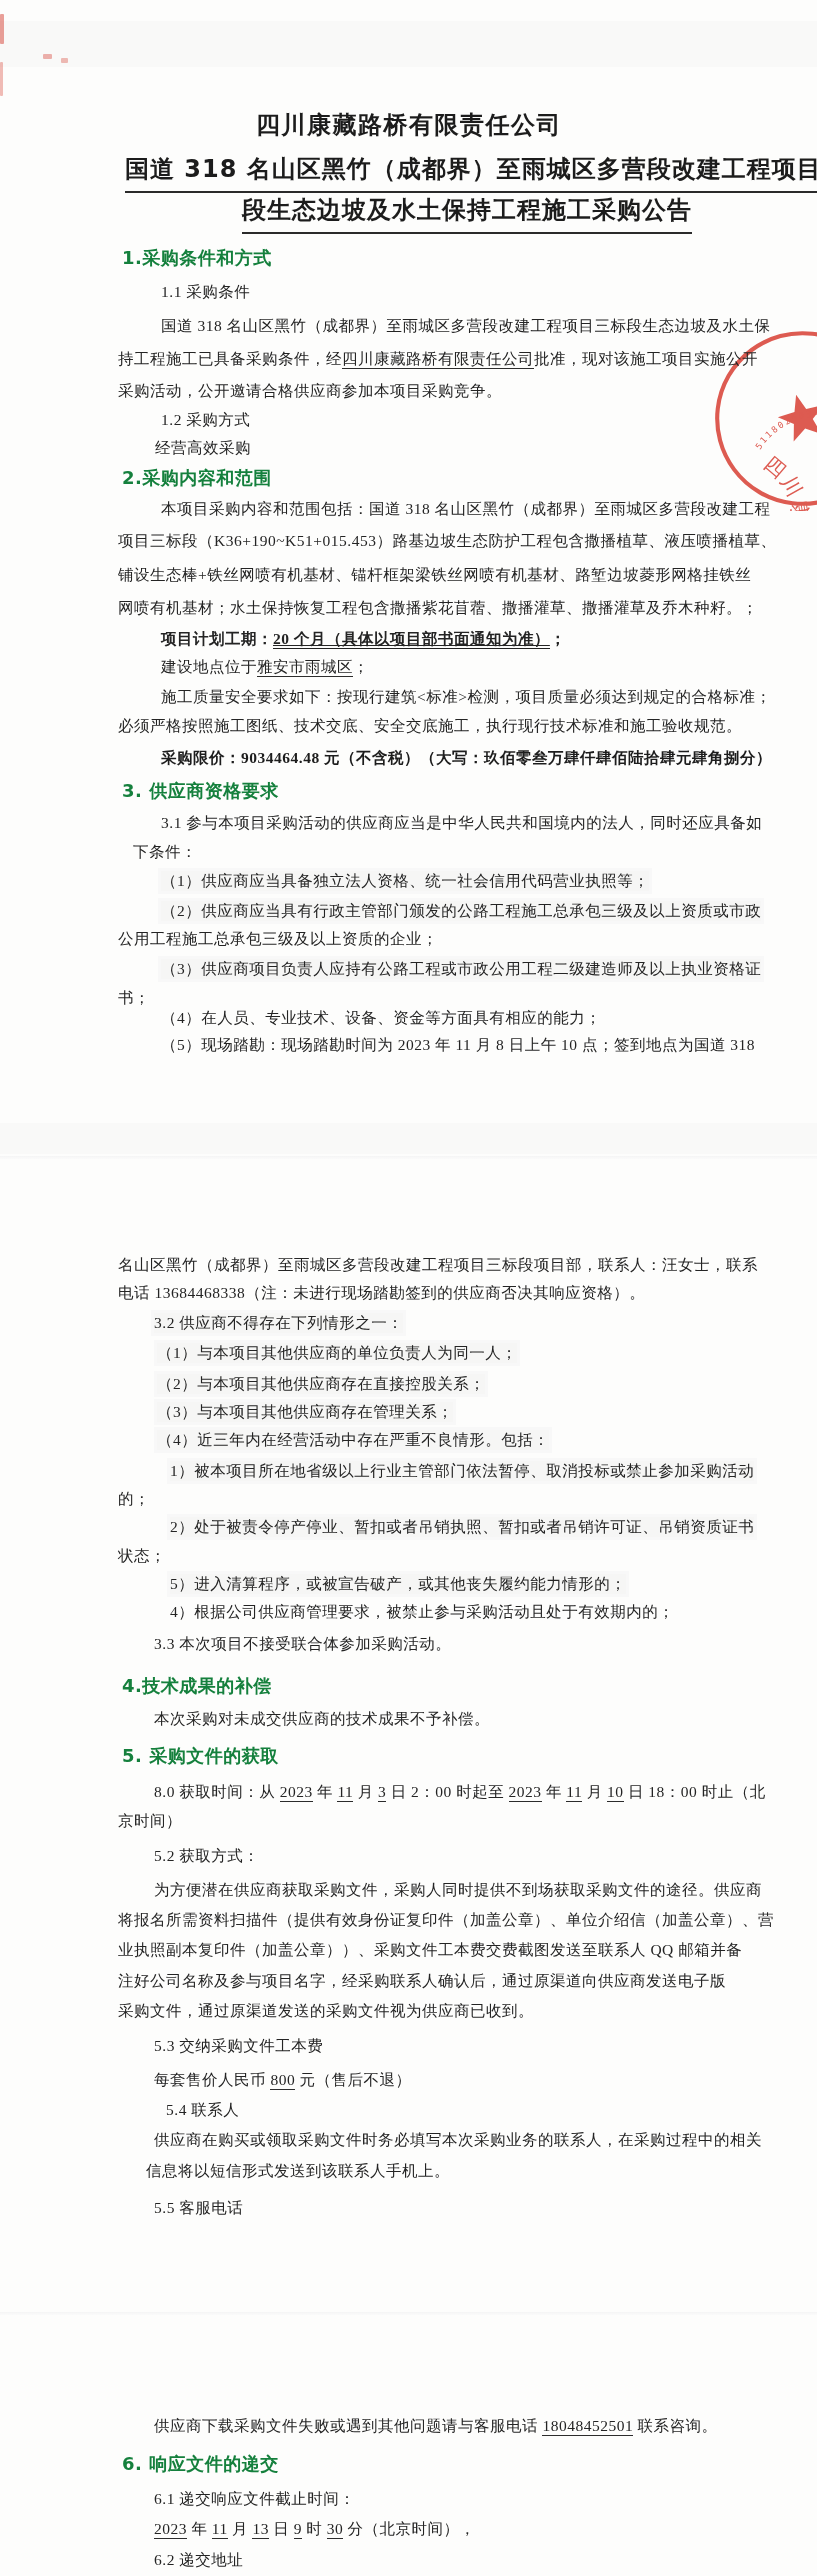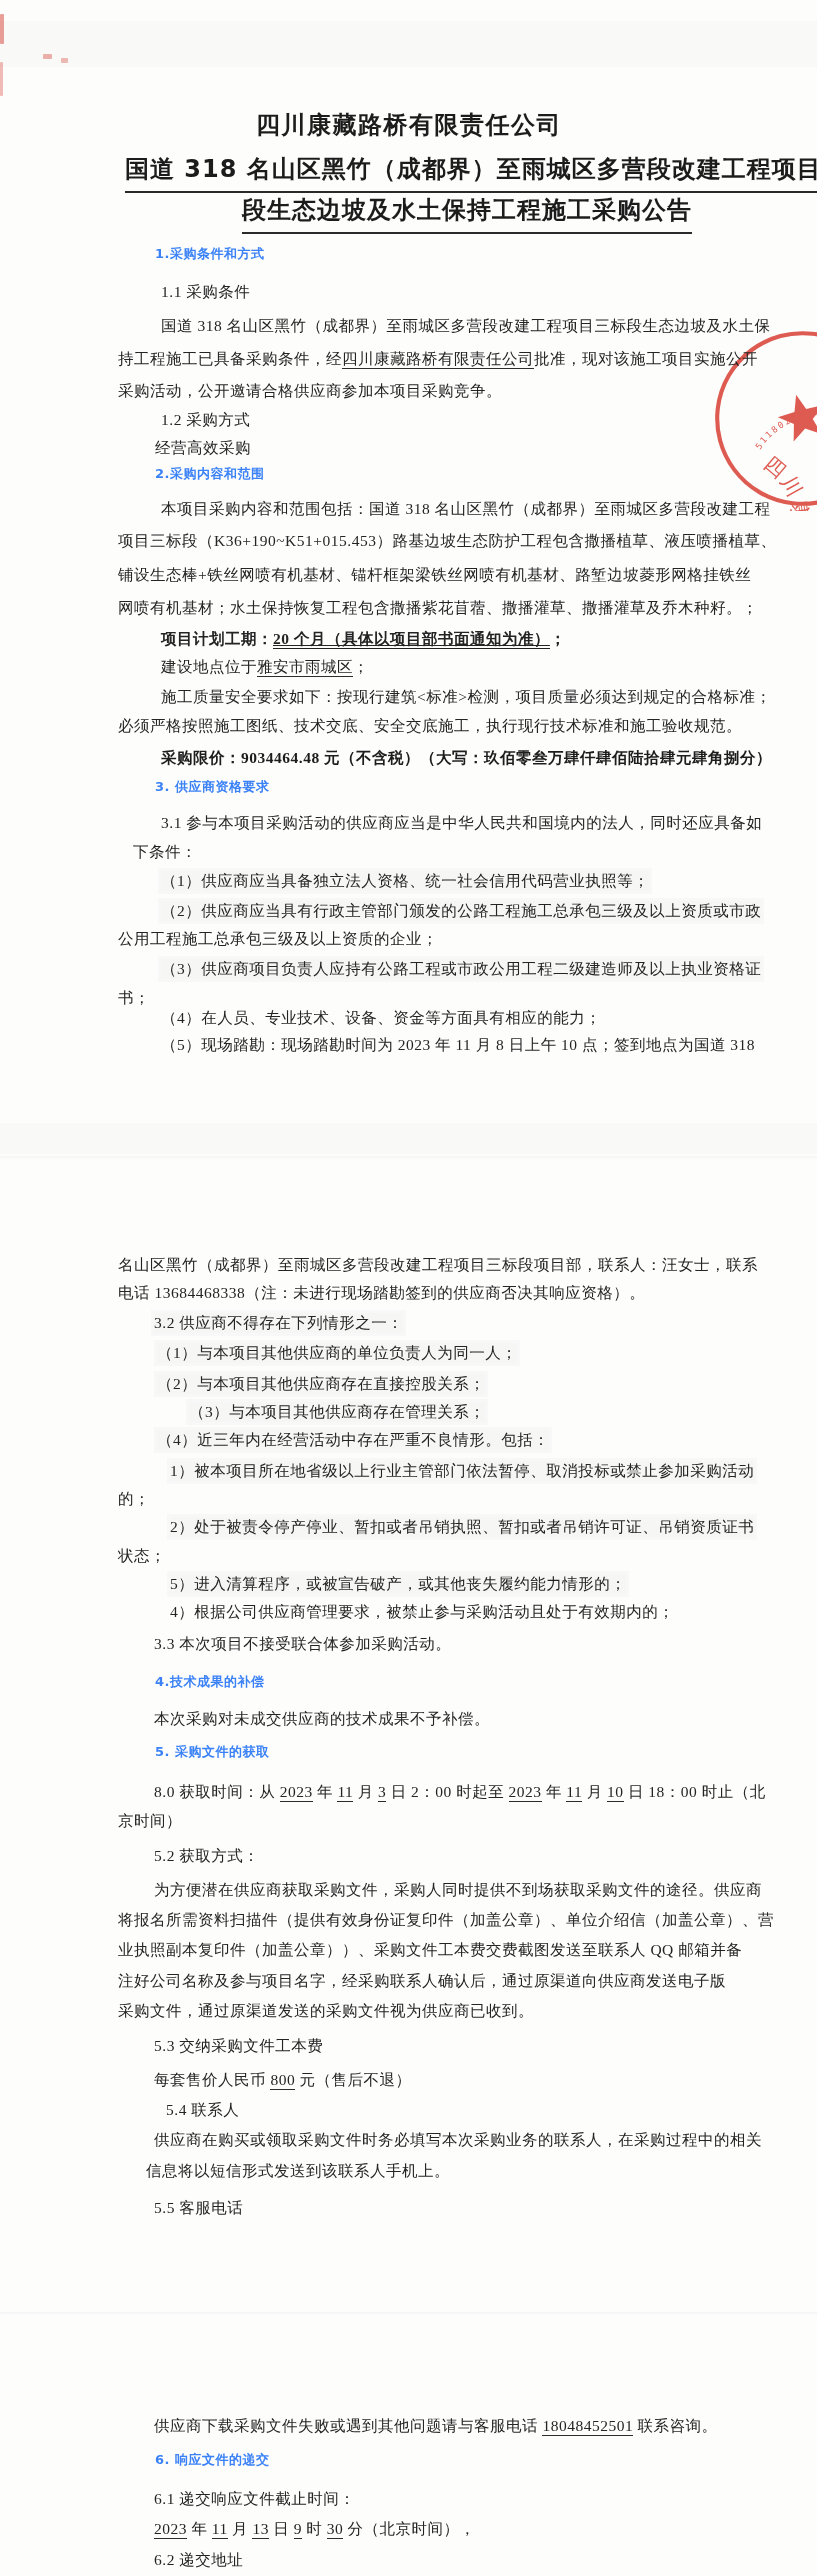--- a/index.html
+++ b/index.html
@@ -2,21 +2,21 @@
 <html style="--ink: #242424; --seal: #d9453a;font-size:8.2px"><head>
 <meta charset="utf-8">
 <style>
   html,body{margin:0;padding:0;background:#ffffff;}
   body{font-family:"Liberation Serif","DejaVu Serif",serif;}
   #doc{position:relative;width:818px;height:3468px;background:#fdfdfc;overflow:hidden;}
   .line{position:absolute;white-space:nowrap;color:#242424;font-size:15.5px;line-height:1.3;letter-spacing:0.5px;}
   .line span{white-space:pre;}
   .company-title{font-family:"DejaVu Sans","Liberation Sans",sans-serif;font-weight:700;font-size:24px;color:#1c1c1c;letter-spacing:1.5px;}
   .doc-title{font-family:"DejaVu Sans","Liberation Sans",sans-serif;font-weight:700;font-size:24px;color:#1c1c1c;letter-spacing:1px;border-bottom:2.1px solid #2a2a2a;padding-bottom:6px;}
-  .h1{font-family:"DejaVu Sans","Liberation Sans",sans-serif;font-weight:700;font-size:13px;color:#3b82f6;letter-spacing:0.5px;margin-left:33px;}
+  .h1{font-family:"DejaVu Sans","Liberation Sans",sans-serif;font-weight:700;font-size:18px;color:#15803d;letter-spacing:0.5px;}
   .b, .bold{font-weight:700;}
   .bold{color:#1d1d1d;}
   .u{border-bottom:1px solid #2c2c2c;padding-bottom:1px;}
   .bu{border-bottom:1.5px solid #222;text-decoration:underline;}
   .ghost{background:rgba(120,120,128,0.055);box-shadow:0 0 0 3.1px rgba(120,120,128,0.035);}
   .ctr{left:0;right:0;text-align:center;}
   .stamp{position:absolute;pointer-events:none;}
   .stamp svg{display:block;}
   .line{z-index:5;}
   .stamp{z-index:3;}
@@ -85,21 +85,21 @@
       <div class="line " style="top: 929px; left: 118px;"><span>公用工程施工总承包三级及以上资质的企业；</span></div>
       <div class="line  ghost" style="top: 959px; left: 161px;"><span>（3）供应商项目负责人应持有公路工程或市政公用工程二级建造师及以上执业资格证</span></div>
       <div class="line " style="top: 988px; left: 118px;"><span>书；</span></div>
       <div class="line " style="top: 1008px; left: 161px;"><span>（4）在人员、专业技术、设备、资金等方面具有相应的能力；</span></div>
       <div class="line " style="top: 1035px; left: 161px;"><span>（5）现场踏勘：现场踏勘时间为 2023 年 11 月 8 日上午 10 点；签到地点为国道 318</span></div>
       <div class="line " style="top: 1255px; left: 118px;"><span>名山区黑竹（成都界）至雨城区多营段改建工程项目三标段项目部，联系人：汪女士，联系</span></div>
       <div class="line " style="top: 1283px; left: 118px;"><span>电话 13684468338（注：未进行现场踏勘签到的供应商否决其响应资格）。</span></div>
       <div class="line  ghost" style="top: 1313px; left: 154px;"><span>3.2 供应商不得存在下列情形之一：</span></div>
       <div class="line  ghost" style="top: 1343px; left: 157px;"><span>（1）与本项目其他供应商的单位负责人为同一人；</span></div>
       <div class="line  ghost" style="top: 1374px; left: 157px;"><span>（2）与本项目其他供应商存在直接控股关系；</span></div>
-      <div class="line  ghost" style="top: 1402px; left: 157px; margin-left: 32px;"><span>（3）与本项目其他供应商存在管理关系；</span></div>
+      <div class="line  ghost" style="top: 1402px; left: 157px;"><span>（3）与本项目其他供应商存在管理关系；</span></div>
       <div class="line  ghost" style="top: 1430px; left: 157px;"><span>（4）近三年内在经营活动中存在严重不良情形。包括：</span></div>
       <div class="line  ghost" style="top: 1461px; left: 170px;"><span>1）被本项目所在地省级以上行业主管部门依法暂停、取消投标或禁止参加采购活动</span></div>
       <div class="line " style="top: 1489px; left: 118px;"><span>的；</span></div>
       <div class="line  ghost" style="top: 1517px; left: 170px;"><span>2）处于被责令停产停业、暂扣或者吊销执照、暂扣或者吊销许可证、吊销资质证书</span></div>
       <div class="line " style="top: 1546px; left: 118px;"><span>状态；</span></div>
       <div class="line  ghost" style="top: 1574px; left: 170px;"><span>5）进入清算程序，或被宣告破产，或其他丧失履约能力情形的；</span></div>
       <div class="line " style="top: 1602px; left: 170px;"><span>4）根据公司供应商管理要求，被禁止参与采购活动且处于有效期内的；</span></div>
       <div class="line " style="top: 1634px; left: 154px;"><span>3.3 本次项目不接受联合体参加采购活动。</span></div>
       <div class="line h1" style="top: 1674px; left: 122px;"><span>4.技术成果的补偿</span></div>
       <div class="line " style="top: 1709px; left: 154px;"><span>本次采购对未成交供应商的技术成果不予补偿。</span></div>

